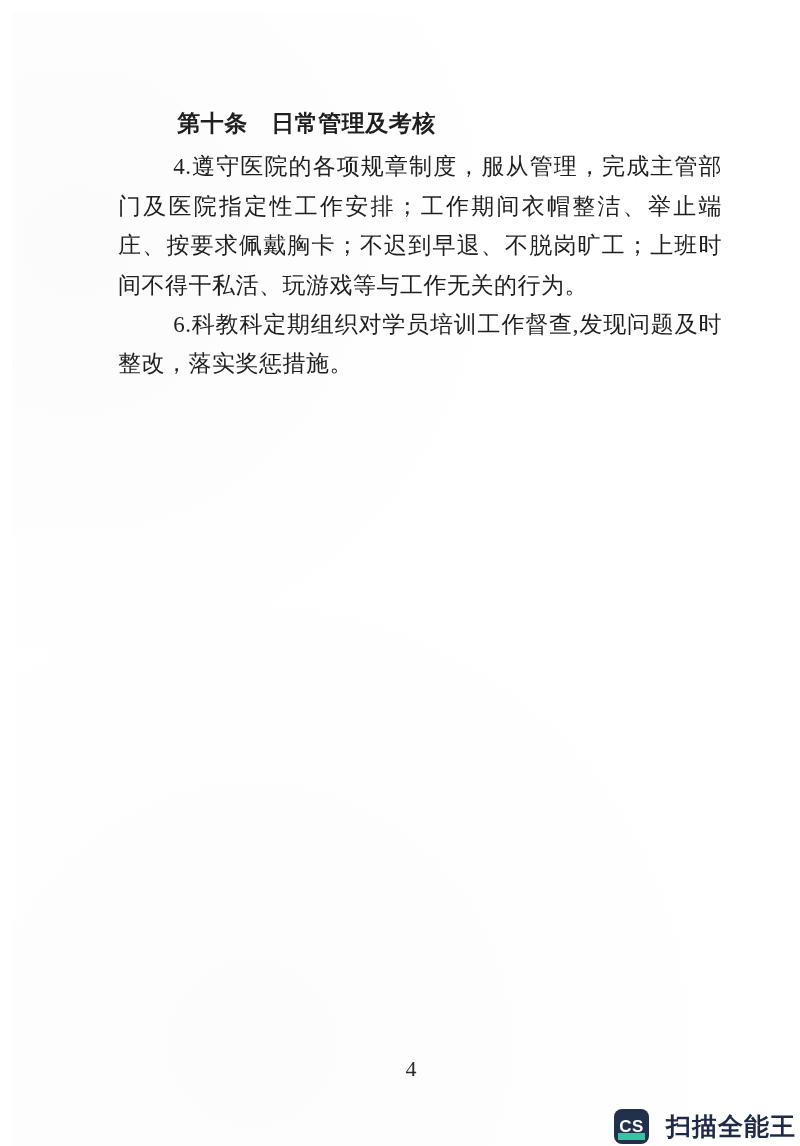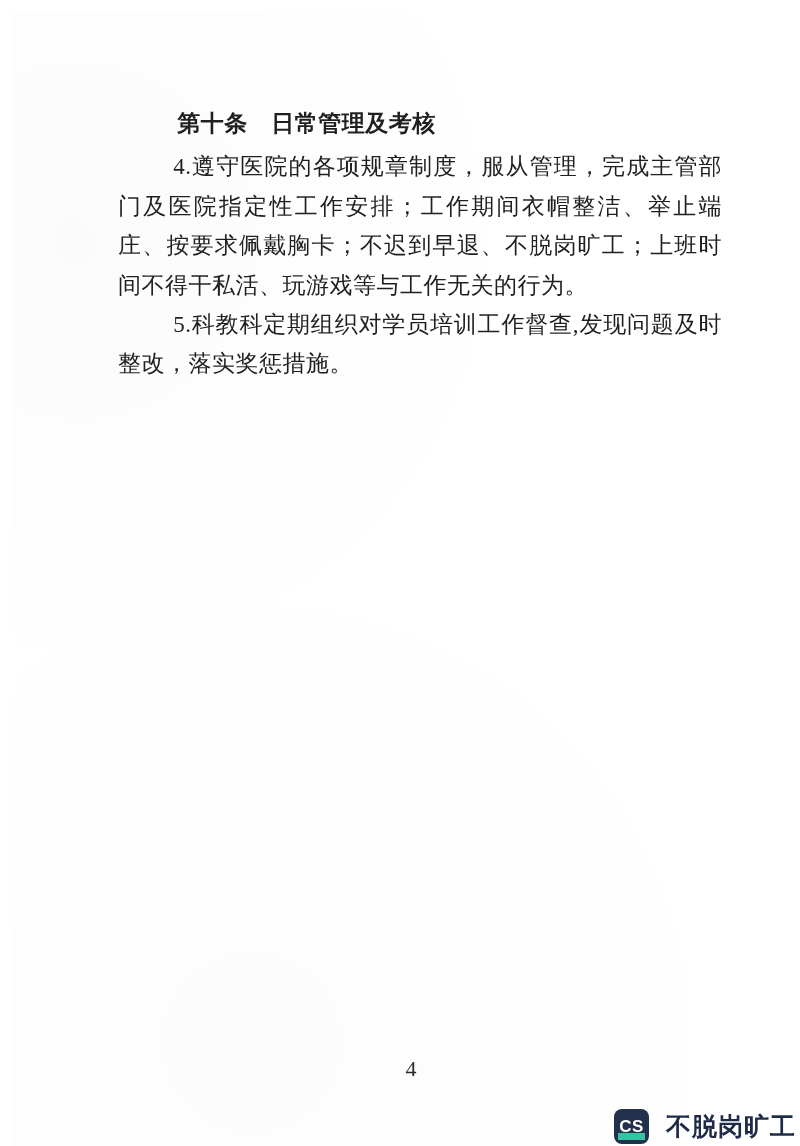--- a/index.html
+++ b/index.html
@@ -112,26 +112,26 @@
   }
 </style>
 </head>
 <body>
 
 <div class="scan-page">
 
   <div class="content">
     <h1 class="heading">第十条　日常管理及考核</h1>
     <p>4.遵守医院的各项规章制度，服从管理，完成主管部门及医院指定性工作安排；工作期间衣帽整洁、举止端庄、按要求佩戴胸卡；不迟到早退、不脱岗旷工；上班时间不得干私活、玩游戏等与工作无关的行为。</p>
-    <p>5.科教科定期组织对学员培训工作督查,发现问题及时整改，落实奖惩措施。</p>
+    <p>6.科教科定期组织对学员培训工作督查,发现问题及时整改，落实奖惩措施。</p>
   </div>
 
   <div class="page-number">4</div>
 
   <div class="watermark">
     <div class="cs-icon">
       <span class="cs-text">CS</span>
       <span class="cs-stripe"></span>
     </div>
-    <span class="wm-label">不脱岗旷工</span>
+    <span class="wm-label">扫描全能王</span>
   </div>
 
 </div>
 
 </body></html>

